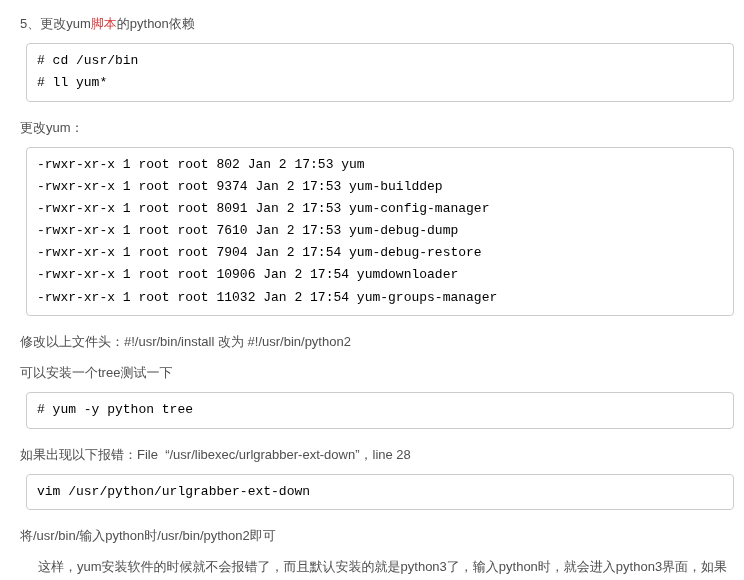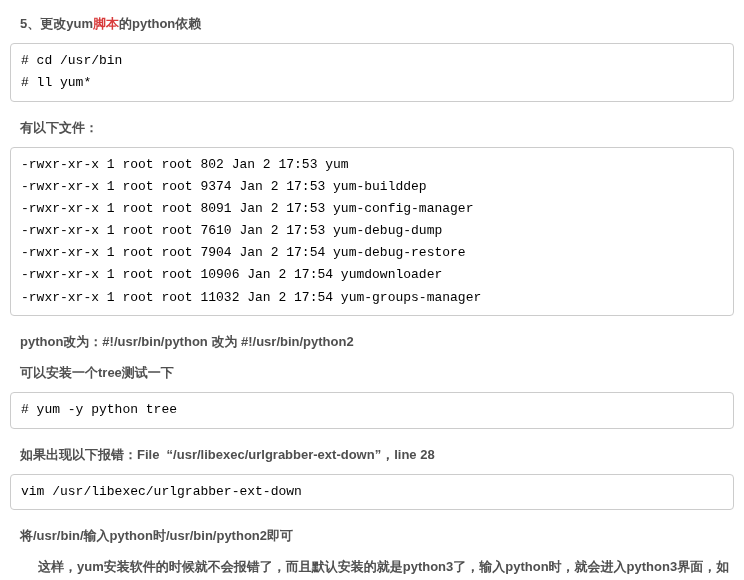--- a/index.html
+++ b/index.html
@@ -12,68 +12,67 @@
       background: #fff;
       padding: 8px 10px;
       color: #4f4f4f;
       font-size: 13px;
       line-height: 1.8;
       width: 744px;
     }
     .para {
       margin: 4px 0 8px 0;
       padding-left: 10px;
-      font-weight: bold;
     }
     .para.indent {
       text-indent: 2em;
       padding-left: 2px;
     }
     .red {
       color: #d83b3b;
     }
     .codebox {
       border: 1px solid #ccc;
       border-radius: 4px;
       background: #fff;
       padding: 6px 10px;
       font-family: "Courier New", Consolas, monospace;
       font-size: 13px;
       color: #000;
       line-height: 1.7;
-      margin: 6px 0 14px 0;
+      margin: 6px 0 14px 16px;
       white-space: pre;
       overflow-x: auto;
     }
   </style>
 </head>
 <body>
 
 <div class="para">
   <span>5、更改yum</span><span class="red">脚本</span><span>的python依赖</span>
 </div>
 
 <div class="codebox"># cd /usr/bin
 # ll yum*</div>
 
-<div class="para">有以下文件：</div>
+<div class="para">更改yum：</div>
 
 <div class="codebox">-rwxr-xr-x 1 root root 802 Jan 2 17:53 yum
 -rwxr-xr-x 1 root root 9374 Jan 2 17:53 yum-builddep
 -rwxr-xr-x 1 root root 8091 Jan 2 17:53 yum-config-manager
 -rwxr-xr-x 1 root root 7610 Jan 2 17:53 yum-debug-dump
 -rwxr-xr-x 1 root root 7904 Jan 2 17:54 yum-debug-restore
 -rwxr-xr-x 1 root root 10906 Jan 2 17:54 yumdownloader
 -rwxr-xr-x 1 root root 11032 Jan 2 17:54 yum-groups-manager</div>
 
-<div class="para">python改为：#!/usr/bin/python 改为 #!/usr/bin/python2</div>
+<div class="para">修改以上文件头：#!/usr/bin/install 改为 #!/usr/bin/python2</div>
 
 <div class="para">可以安装一个tree测试一下</div>
 
 <div class="codebox"># yum -y python tree</div>
 
 <div class="para">如果出现以下报错：File &nbsp;“/usr/libexec/urlgrabber-ext-down”，line 28</div>
 
-<div class="codebox">vim /usr/libexec/urlgrabber-ext-down</div>
+<div class="codebox">vim /usr/python/urlgrabber-ext-down</div>
 
 <div class="para">将/usr/bin/输入python时/usr/bin/python2即可</div>
 
 <div class="para indent">这样，yum安装软件的时候就不会报错了，而且默认安装的就是python3了，输入python时，就会进入python3界面，如果想进入python2，那么就输入python2好了。</div>
 
 </body></html>

